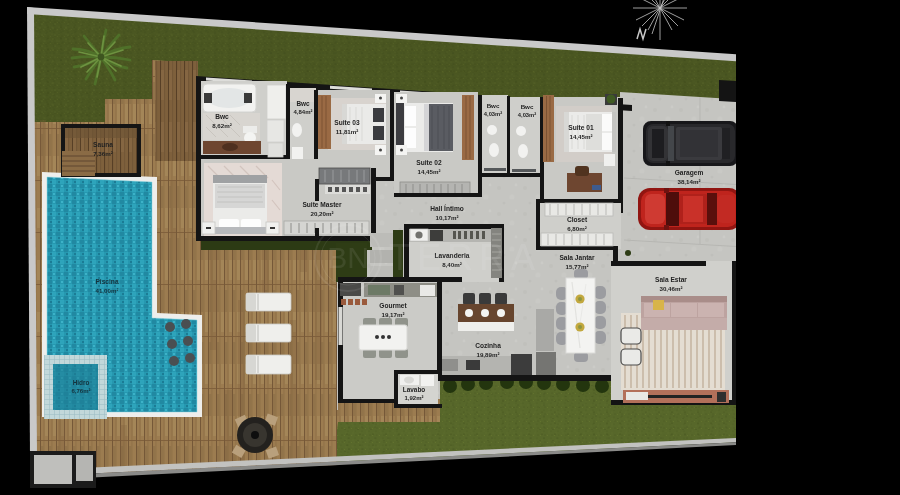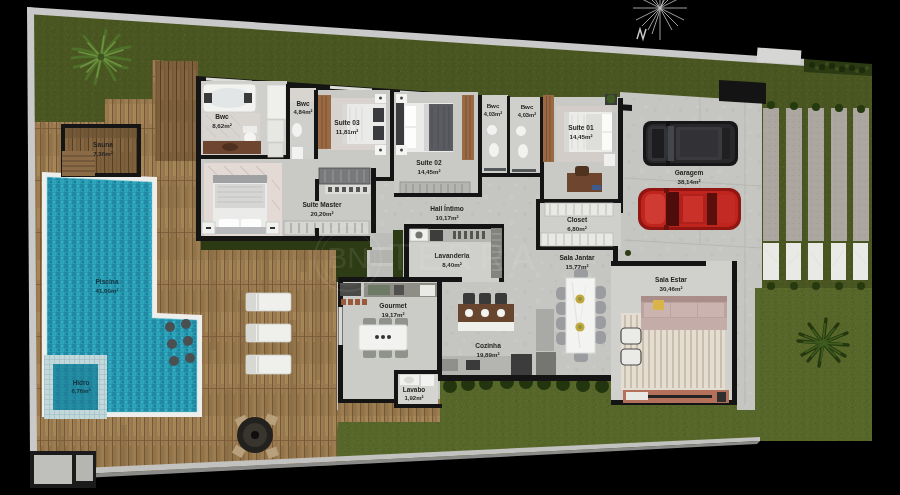--- a/index.html
+++ b/index.html
@@ -1,16 +1,16 @@
 <!DOCTYPE html>
 <html><head>
 <meta charset="utf-8">
 <style>
   html,body{margin:0;padding:0;background:#000;}
-  #wrap{width:900px;height:495px;overflow:hidden;position:relative;background:#f0abfc;}
+  #wrap{width:736px;height:495px;overflow:hidden;position:relative;background:#f0abfc;}
   svg{display:block;}
   text{font-family:"Liberation Sans",sans-serif;}
 </style>
 </head>
 <body>
 <div id="wrap">
 <svg width="900" height="495" viewBox="0 0 900 495">
 <defs>
   <pattern id="grass" width="7" height="7" patternUnits="userSpaceOnUse">
     <rect width="7" height="7" fill="#4a5621"></rect>

